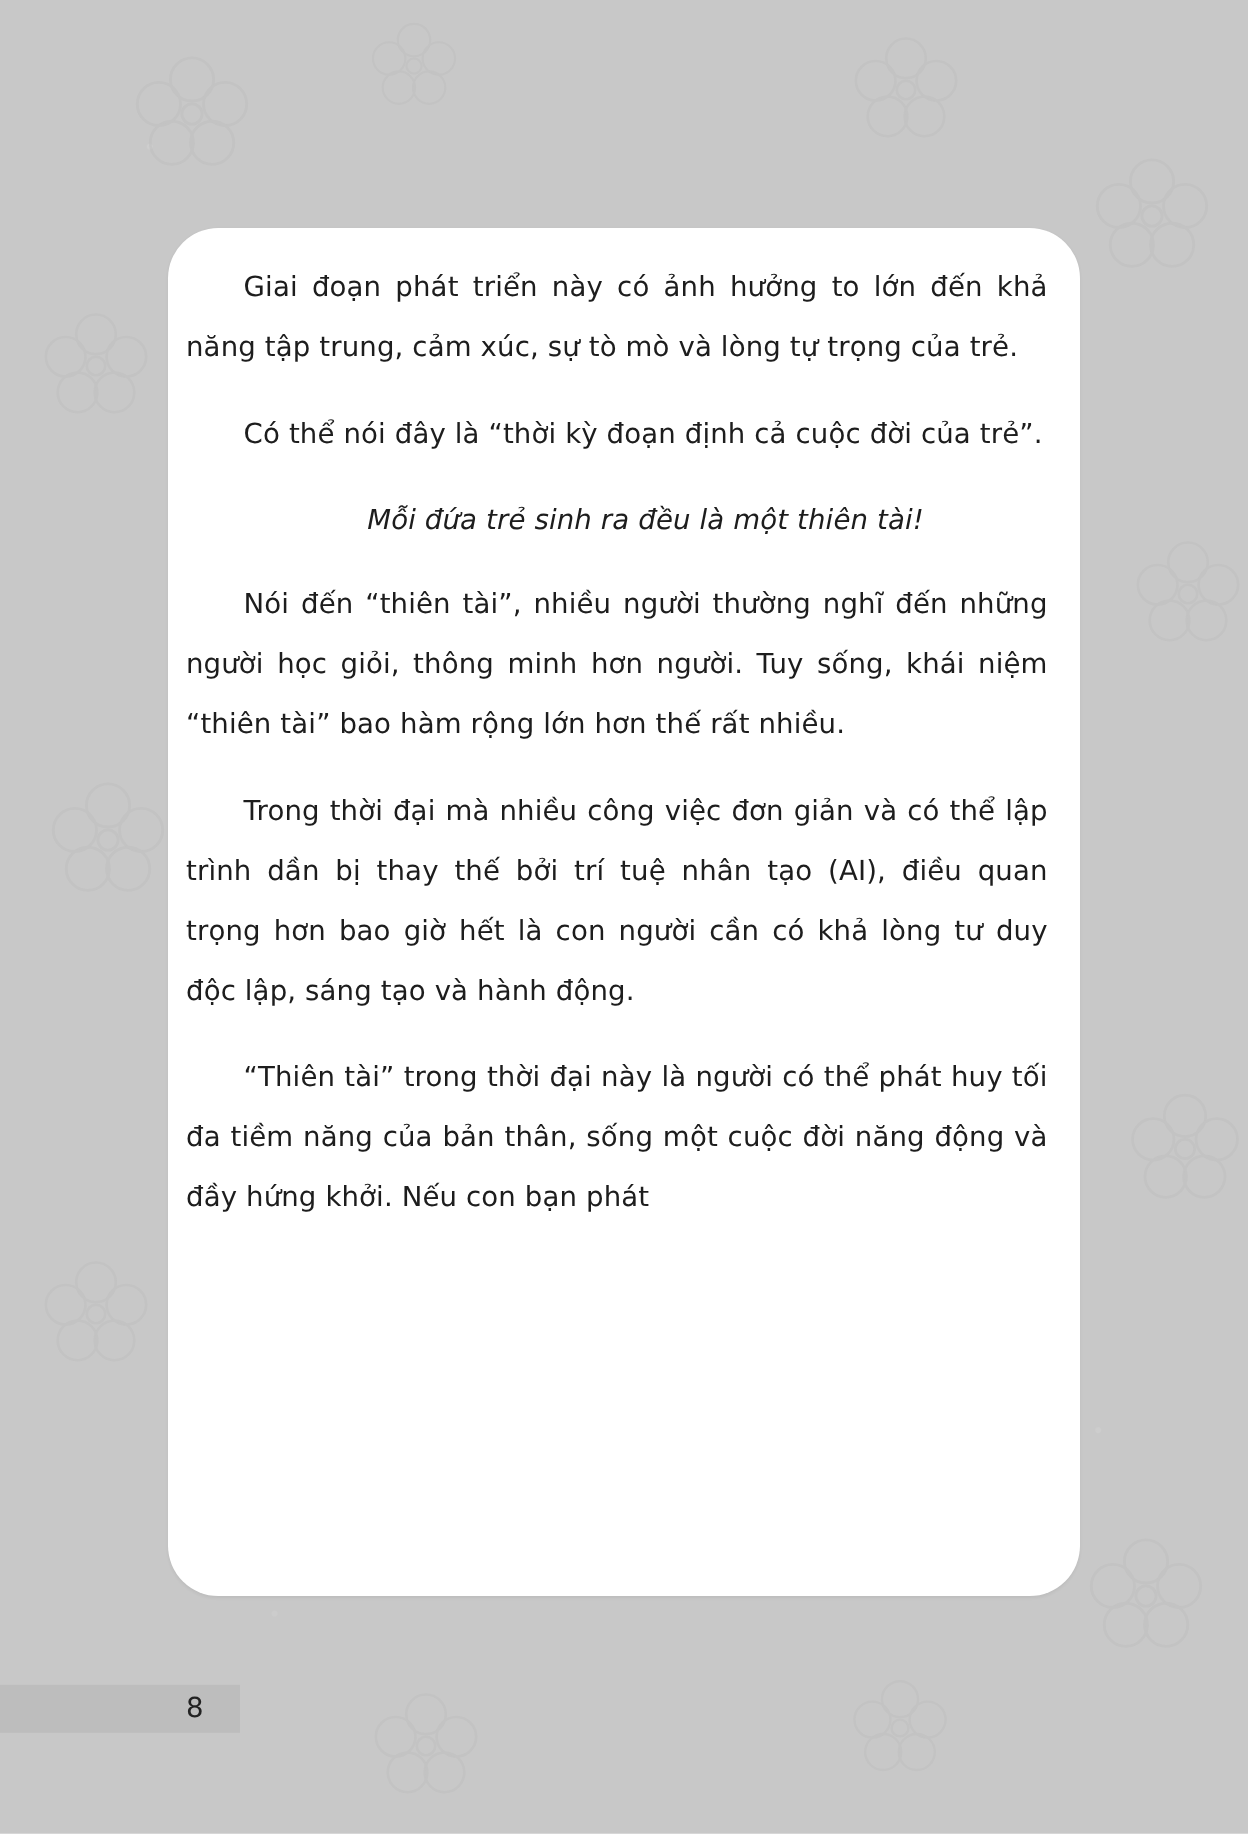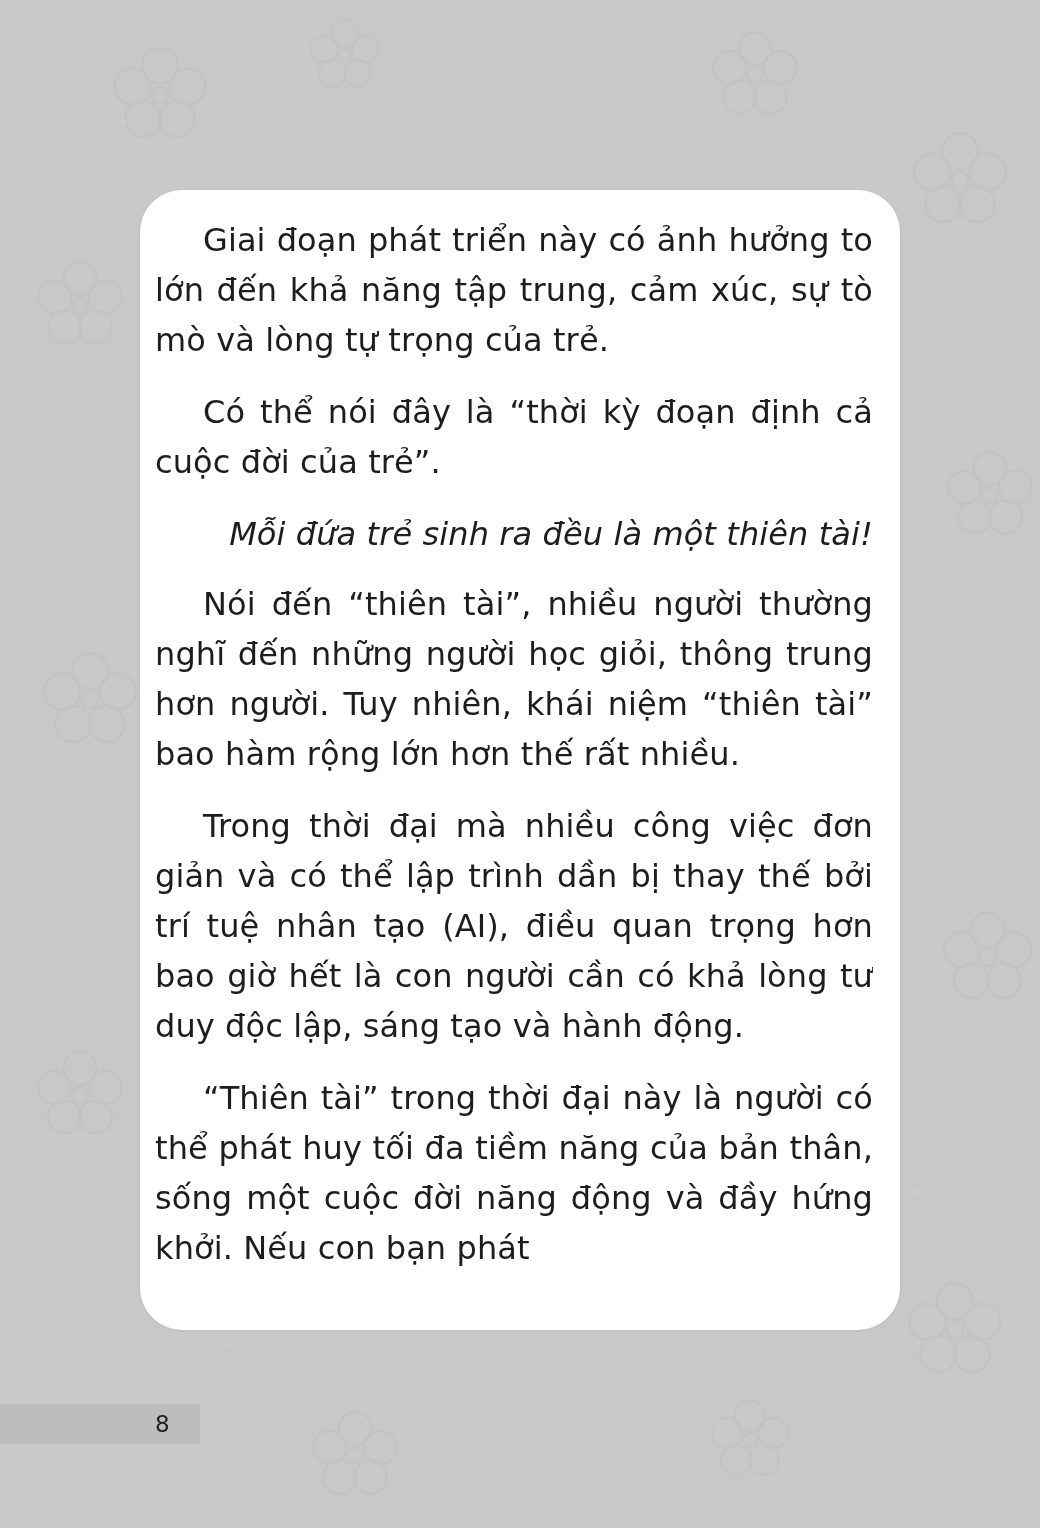--- a/index.html
+++ b/index.html
@@ -59,32 +59,32 @@
     left: 155px;
     top: 215px;
     width: 718px;
     height: 1100px;
     overflow: hidden;
   }
 
   p.para {
     margin: 0 0 22px 0;
     font-family: "DejaVu Sans", sans-serif;
-    font-size: 32px;
+    font-size: 23px;
     line-height: 50px;
     color: #1d1d1d;
     text-align: justify;
     text-justify: inter-word;
     text-indent: 48px;
     letter-spacing: 0.1px;
     font-weight: 400;
   }
   p.para.italic {
     font-style: italic;
-    text-align: right;
+    text-align: center;
     margin-bottom: 20px;
   }
   p.para.last {
     margin-bottom: 0;
   }
 
   
   #footer-band {
     position: absolute;
     left: 0;
@@ -254,21 +254,21 @@
       </g>
     </svg>
   </div>
 
   <div id="card"></div>
 
   <div id="body-text">
     <p class="para">Giai đoạn phát triển này có ảnh hưởng to lớn đến khả năng tập trung, cảm xúc, sự tò mò và lòng tự trọng của trẻ.</p>
     <p class="para">Có thể nói đây là “thời kỳ đoạn định cả cuộc đời của trẻ”.</p>
     <p class="para italic">Mỗi đứa trẻ sinh ra đều là một thiên tài!</p>
-    <p class="para">Nói đến “thiên tài”, nhiều người thường nghĩ đến những người học giỏi, thông trung hơn người. Tuy nhiên, khái niệm “thiên tài” bao hàm rộng lớn hơn thế rất nhiều.</p>
+    <p class="para">Nói đến “thiên tài”, nhiều người thường nghĩ đến những người học giỏi, thông minh hơn người. Tuy sống, khái niệm “thiên tài” bao hàm rộng lớn hơn thế rất nhiều.</p>
     <p class="para">Trong thời đại mà nhiều công việc đơn giản và có thể lập trình dần bị thay thế bởi trí tuệ nhân tạo (AI), điều quan trọng hơn bao giờ hết là con người cần có khả lòng tư duy độc lập, sáng tạo và hành động.</p>
     <p class="para last">“Thiên tài” trong thời đại này là người có thể phát huy tối đa tiềm năng của bản thân, sống một cuộc đời năng động và đầy hứng khởi. Nếu con bạn phát</p>
   </div>
 
   <div id="footer-band"></div>
   <div id="page-number">8</div>
 
 </div>
 
 </body></html>

